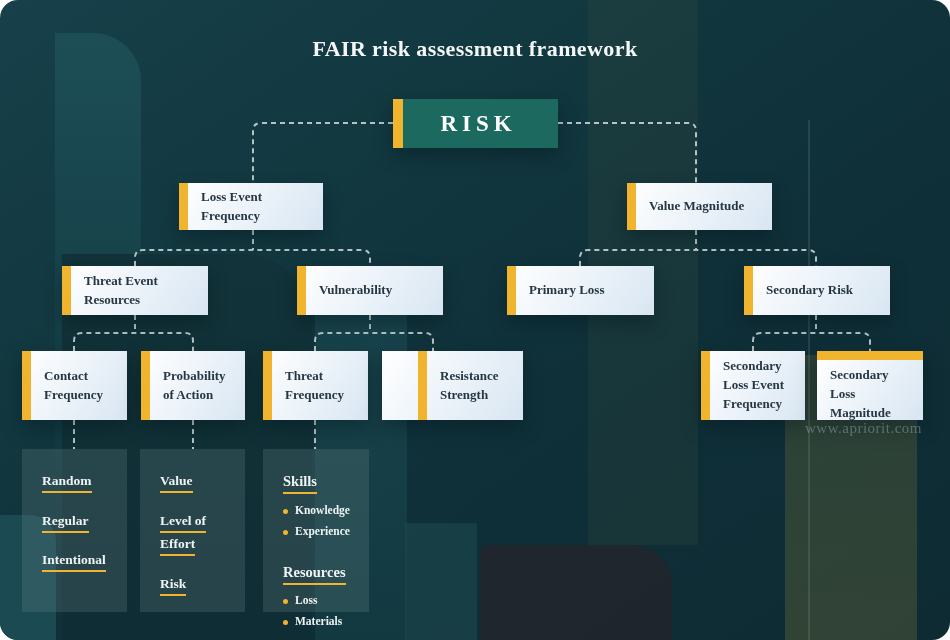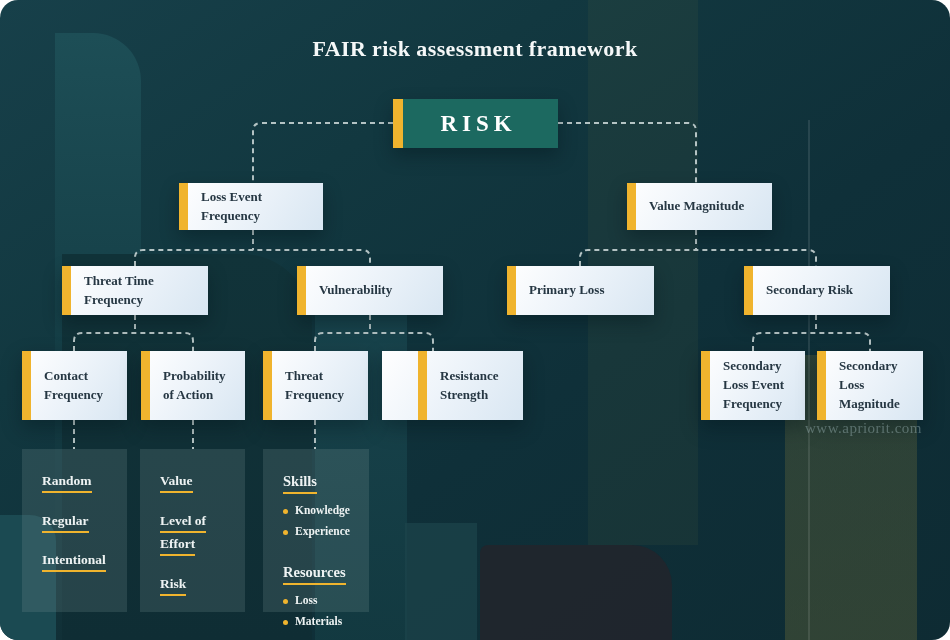--- a/index.html
+++ b/index.html
@@ -102,21 +102,21 @@
     <span class="accent"></span>
     <span class="lbl">Loss Event Frequency</span>
   </div>
   <div class="node light" style="left:627px;top:183px;width:145px;height:47px;">
     <span class="accent"></span>
     <span class="lbl">Value Magnitude</span>
   </div>
 
   <div class="node light" style="left:62px;top:266px;width:146px;height:49px;">
     <span class="accent"></span>
-    <span class="lbl">Threat Time Frequency</span>
+    <span class="lbl">Threat Event Resources</span>
   </div>
   <div class="node light" style="left:297px;top:266px;width:146px;height:49px;">
     <span class="accent"></span>
     <span class="lbl">Vulnerability</span>
   </div>
   <div class="node light" style="left:507px;top:266px;width:147px;height:49px;">
     <span class="accent"></span>
     <span class="lbl">Primary Loss</span>
   </div>
   <div class="node light" style="left:744px;top:266px;width:146px;height:49px;">
@@ -137,21 +137,21 @@
     <span class="lbl">Threat Frequency</span>
   </div>
   <div class="node light" style="left:382px;top:351px;width:105px;height:69px;padding-left:36px;">
     <span class="accent"></span>
     <span class="lbl">Resistance Strength</span>
   </div>
   <div class="node light" style="left:701px;top:351px;width:104px;height:69px;">
     <span class="accent"></span>
     <span class="lbl">Secondary Loss Event Frequency</span>
   </div>
-  <div class="node light" style="left:817px;top:351px;width:106px;height:69px;">
+  <div class="node light" style="left:817px;top:351px;width:106px;height:69px;flex-direction:column;">
     <span class="accent"></span>
     <span class="lbl">Secondary Loss Magnitude</span>
   </div>
 
   <div class="panel" style="left:22px;top:449px;width:105px;height:163px;">
     <span class="panel-item"><span class="u">Random</span></span>
     <span class="panel-item"><span class="u">Regular</span></span>
     <span class="panel-item"><span class="u">Intentional</span></span>
   </div>
 

